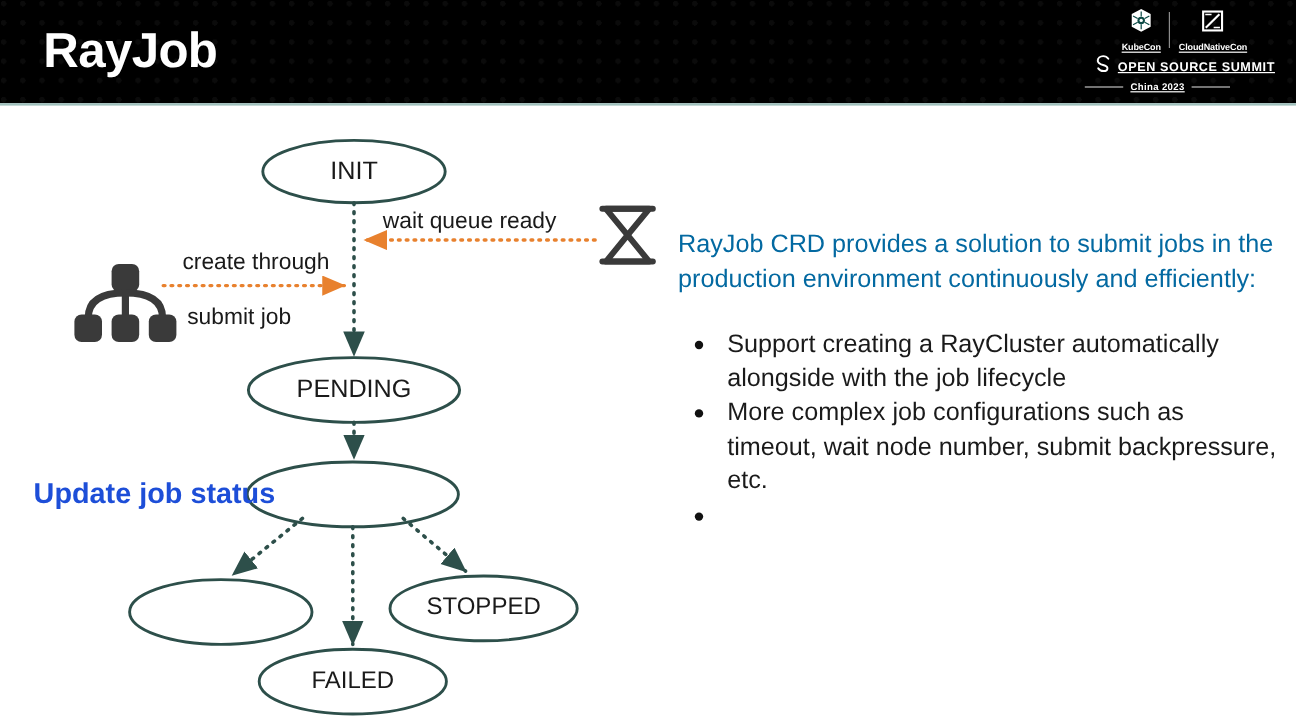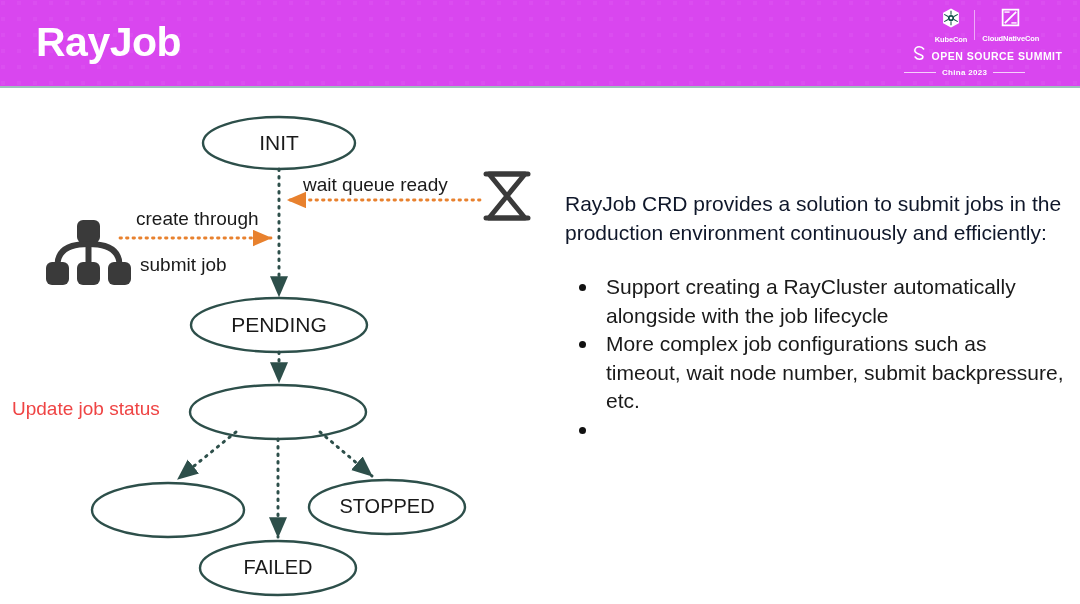--- a/index.html
+++ b/index.html
@@ -12,21 +12,21 @@
   #slide {
     position: relative;
     width: 1080px; height: 604px;
     background: #ffffff;
   }
 
   
   #header {
     position: absolute; left: 0; top: 0;
     width: 1080px; height: 86px;
-    background: #d946ef;
+    background: #000000;
     overflow: hidden;
   }
   #header-dots {
     position: absolute; left: 0; top: 0;
     width: 1080px; height: 86px;
     background-image: radial-gradient(circle at 3px 3px, rgba(255,255,255,0.045) 2.2px, transparent 2.4px);
     background-size: 16px 16px;
     pointer-events: none;
   }
   #header-rule {
@@ -42,20 +42,21 @@
     letter-spacing: -0.5px;
     line-height: 56px;
     white-space: nowrap;
   }
 
   
   #logo-lockup {
     position: absolute; right: 10px; top: 4px;
     width: 166px; height: 78px;
     color: #ffffff;
+    text-decoration: underline;
   }
   .logo-row-top {
     display: flex; align-items: center; justify-content: center;
     gap: 7px; height: 42px;
   }
   .logo-brand { display: flex; flex-direction: column; align-items: center; gap: 2px; }
   .logo-brand-name {
     font-size: 7.5px; font-weight: bold; letter-spacing: -0.1px; white-space: nowrap;
   }
   .logo-divider { width: 1px; height: 30px; background: rgba(255,255,255,0.55); }
@@ -65,52 +66,53 @@
   }
   .logo-oss-text { font-size: 10.5px; font-weight: bold; letter-spacing: 0.5px; white-space: nowrap; }
   .logo-row-bot {
     display: flex; align-items: center; justify-content: flex-start; gap: 6px; height: 14px;
   }
   .logo-dash { width: 32px; height: 1px; background: rgba(255,255,255,0.75); }
   .logo-year { font-size: 8px; font-weight: bold; letter-spacing: 0.3px; white-space: nowrap; }
 
   
   #diagram {
-    position: absolute; left: 0; top: 86px;
+    position: absolute; left: 16px; top: 86px;
     width: 545px; height: 394px;
   }
   #diagram-svg { position: absolute; left: 0; top: 0; }
 
   .node-label {
     position: absolute;
     color: #1a1a1a;
     font-size: 21px;
     text-align: center;
     white-space: nowrap;
   }
   .edge-label {
     position: absolute;
     color: #1a1a1a;
     font-size: 19px;
     white-space: nowrap;
   }
   .edge-label-accent {
     position: absolute;
-    color: #ef4444;
-    font-size: 19px;
-    white-space: nowrap;
+    color: #1d4ed8;
+    font-size: 24px;
+    white-space: nowrap;
+    font-weight: bold;
   }
 
   
   #copy {
     position: absolute; left: 565px; top: 190px;
     width: 500px;
   }
   #intro {
-    color: #0f172a;
+    color: #0369a1;
     font-size: 21px;
     line-height: 28.5px;
   }
   #bullets {
     margin-top: 26px;
     list-style: none;
   }
   #bullets li {
     position: relative;
     color: #1a1a1a;

